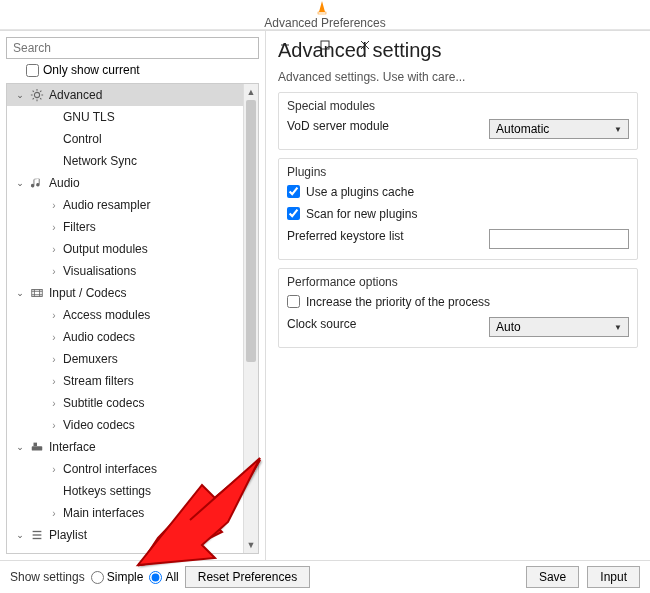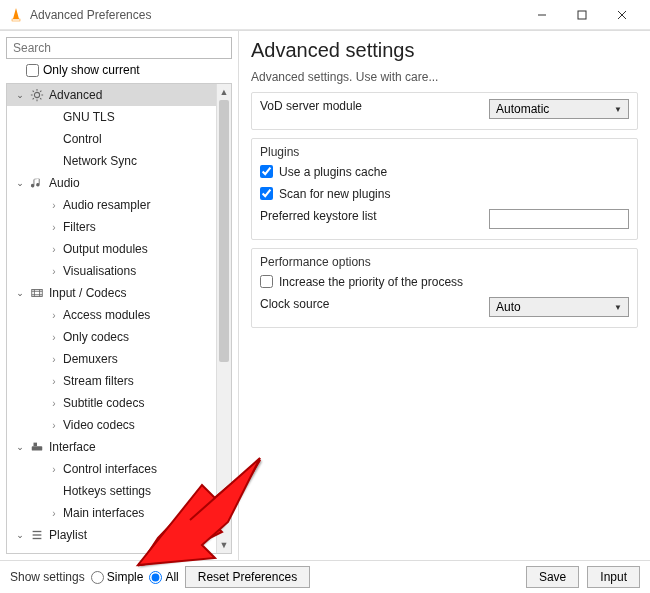--- a/index.html
+++ b/index.html
@@ -1,23 +1,23 @@
 <!DOCTYPE html>
 <html><head>
 <meta charset="utf-8">
 <style>
 * { box-sizing: border-box; margin: 0; padding: 0; font-family: "Segoe UI", Tahoma, sans-serif; font-size: 12px; }
 html, body { width: 650px; height: 593px; background: #fff; overflow: hidden; }
-.titlebar { height: 30px; display: flex; align-items: center; padding: 0 8px; border-bottom: 1px solid #e5e5e5; }
+.titlebar { height: 30px; display: flex; align-items: center; padding: 0 8px; border-bottom: 1px solid #e5e5e5; flex-direction: column; }
 .titlebar .app-icon { width: 16px; height: 16px; margin-right: 6px; }
 .titlebar .title { color: #555; flex: 1; }
 .winbtns { display: flex; gap: 0; }
 .winbtn { width: 40px; height: 30px; display: flex; align-items: center; justify-content: center; color: #555; }
 .content { display: flex; height: 530px; border-top: 1px solid #ddd; }
-.left { width: 239px; border-right: 1px solid #ddd; display: flex; flex-direction: column; padding: 6px 0 6px 6px; }
+.left { width: 266px; border-right: 1px solid #ddd; display: flex; flex-direction: column; padding: 6px 0 6px 6px; }
 .search { margin: 0 6px 4px 0; }
 .search input { width: 100%; height: 22px; padding: 2px 6px; border: 1px solid #bbb; color: #888; }
 .onlyshow { margin: 0 6px 6px 20px; display: flex; align-items: center; gap: 4px; }
 .onlyshow input { width: 13px; height: 13px; }
 .tree-wrap { flex: 1; border: 1px solid #ccc; margin-right: 6px; display: flex; position: relative; overflow: hidden; }
 .tree { flex: 1; overflow: hidden; }
 .scrollbar { width: 15px; background: #f0f0f0; border-left: 1px solid #ddd; display: flex; flex-direction: column; }
 .sb-arrow { height: 16px; display: flex; align-items: center; justify-content: center; color: #666; font-size: 9px; }
 .sb-track { flex: 1; position: relative; }
 .sb-thumb { position: absolute; left: 2px; right: 2px; top: 0; height: 60%; background: #c8c8c8; border-radius: 2px; }
@@ -161,21 +161,21 @@
             <span class="label">Input / Codecs</span>
           </div>
           <div class="node ind1">
             <span class="caret"></span>
             <span class="chevron">›</span>
             <span class="label">Access modules</span>
           </div>
           <div class="node ind1">
             <span class="caret"></span>
             <span class="chevron">›</span>
-            <span class="label">Only codecs</span>
+            <span class="label">Audio codecs</span>
           </div>
           <div class="node ind1">
             <span class="caret"></span>
             <span class="chevron">›</span>
             <span class="label">Demuxers</span>
           </div>
           <div class="node ind1">
             <span class="caret"></span>
             <span class="chevron">›</span>
             <span class="label">Stream filters</span>
@@ -235,20 +235,21 @@
         <div class="sb-arrow">▼</div>
       </div>
     </div>
   </div>
 
   <div class="right">
     <h1>Advanced settings</h1>
     <div class="desc">Advanced settings. Use with care...</div>
 
     <div class="group">
+      <div class="group-title">Special modules</div>
       <div class="row">
         <span class="lab">VoD server module</span>
         <div class="select">
           <span>Automatic</span>
           <span class="arr">▼</span>
         </div>
       </div>
     </div>
 
     <div class="group">

